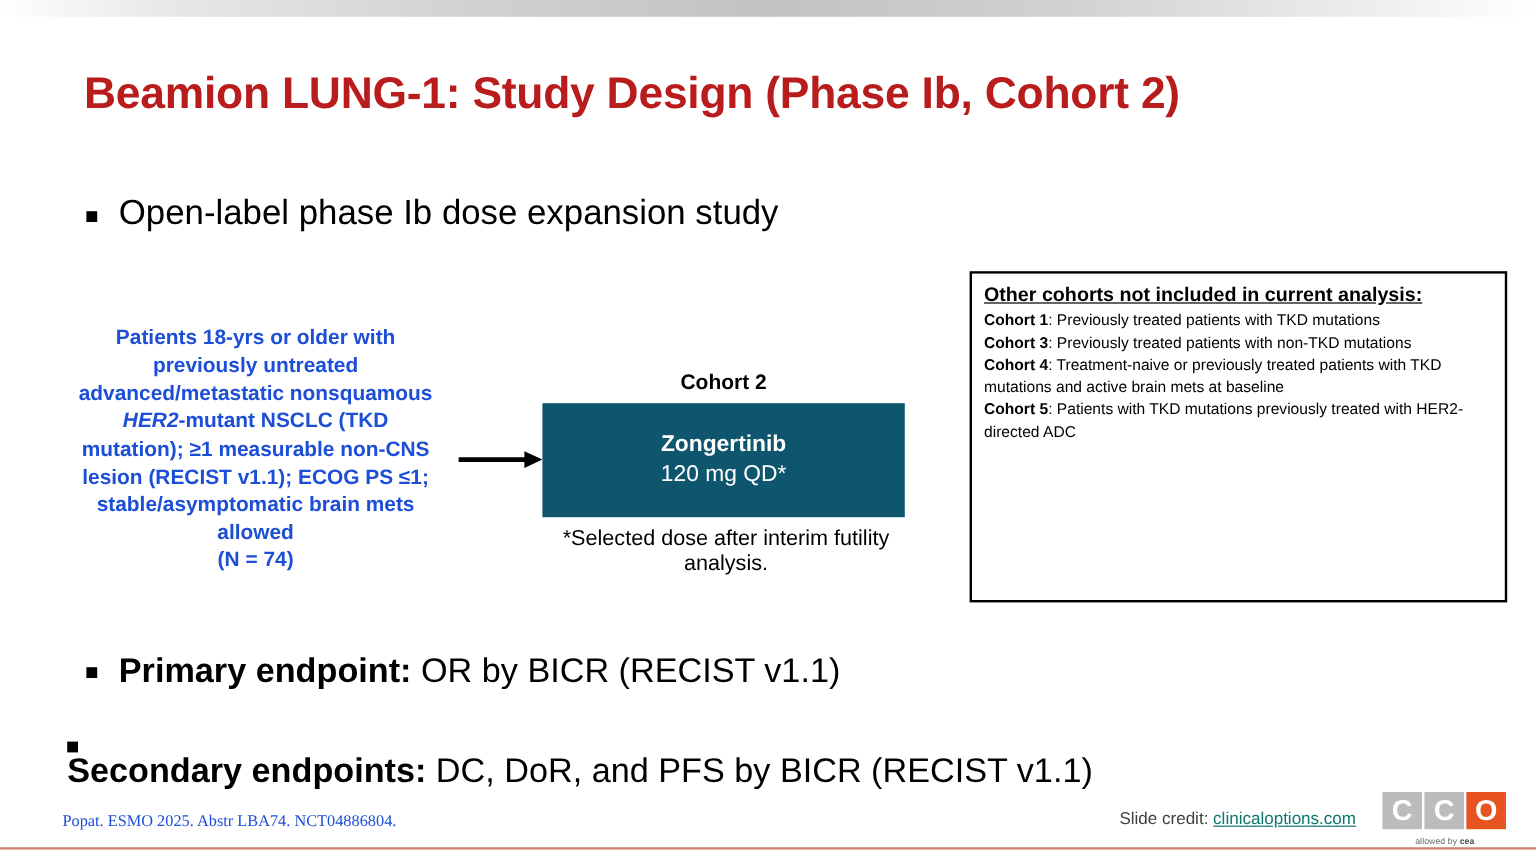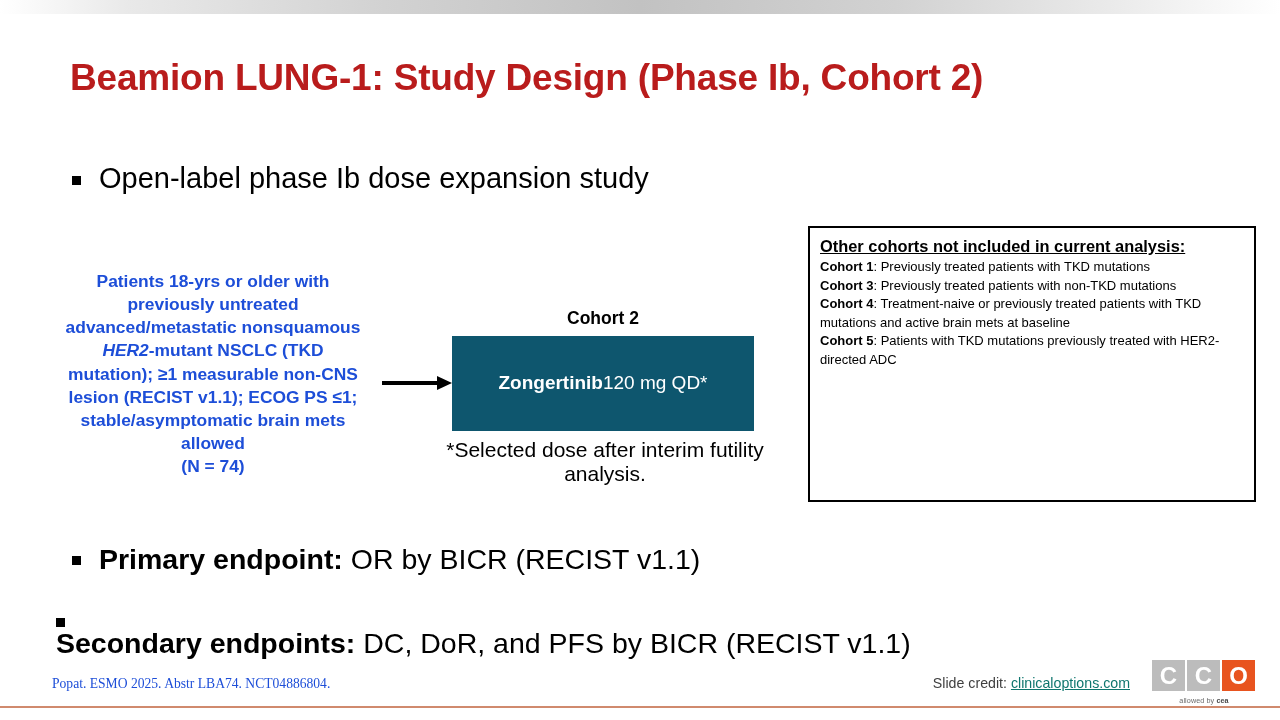--- a/index.html
+++ b/index.html
@@ -106,42 +106,42 @@
     color: #000000;
   }
   .cohort-box {
     position: absolute;
     left: 452px;
     top: 336px;
     width: 302px;
     height: 95px;
     background: #0e566e;
     display: flex;
-    flex-direction: row;
+    flex-direction: column;
     align-items: center;
     justify-content: center;
   }
   .cohort-box .drug {
     color: #ffffff;
     font-size: 19px;
     font-weight: bold;
     line-height: 1.28;
   }
   .cohort-box .dose {
     color: #ffffff;
     font-size: 19px;
     line-height: 1.28;
   }
   .cohort-footnote {
     position: absolute;
     left: 440px;
     top: 438px;
     width: 330px;
     text-align: center;
-    font-size: 21px;
+    font-size: 18px;
     color: #000000;
   }
 
   
   .other-box {
     position: absolute;
     left: 808px;
     top: 226px;
     width: 448px;
     height: 276px;

